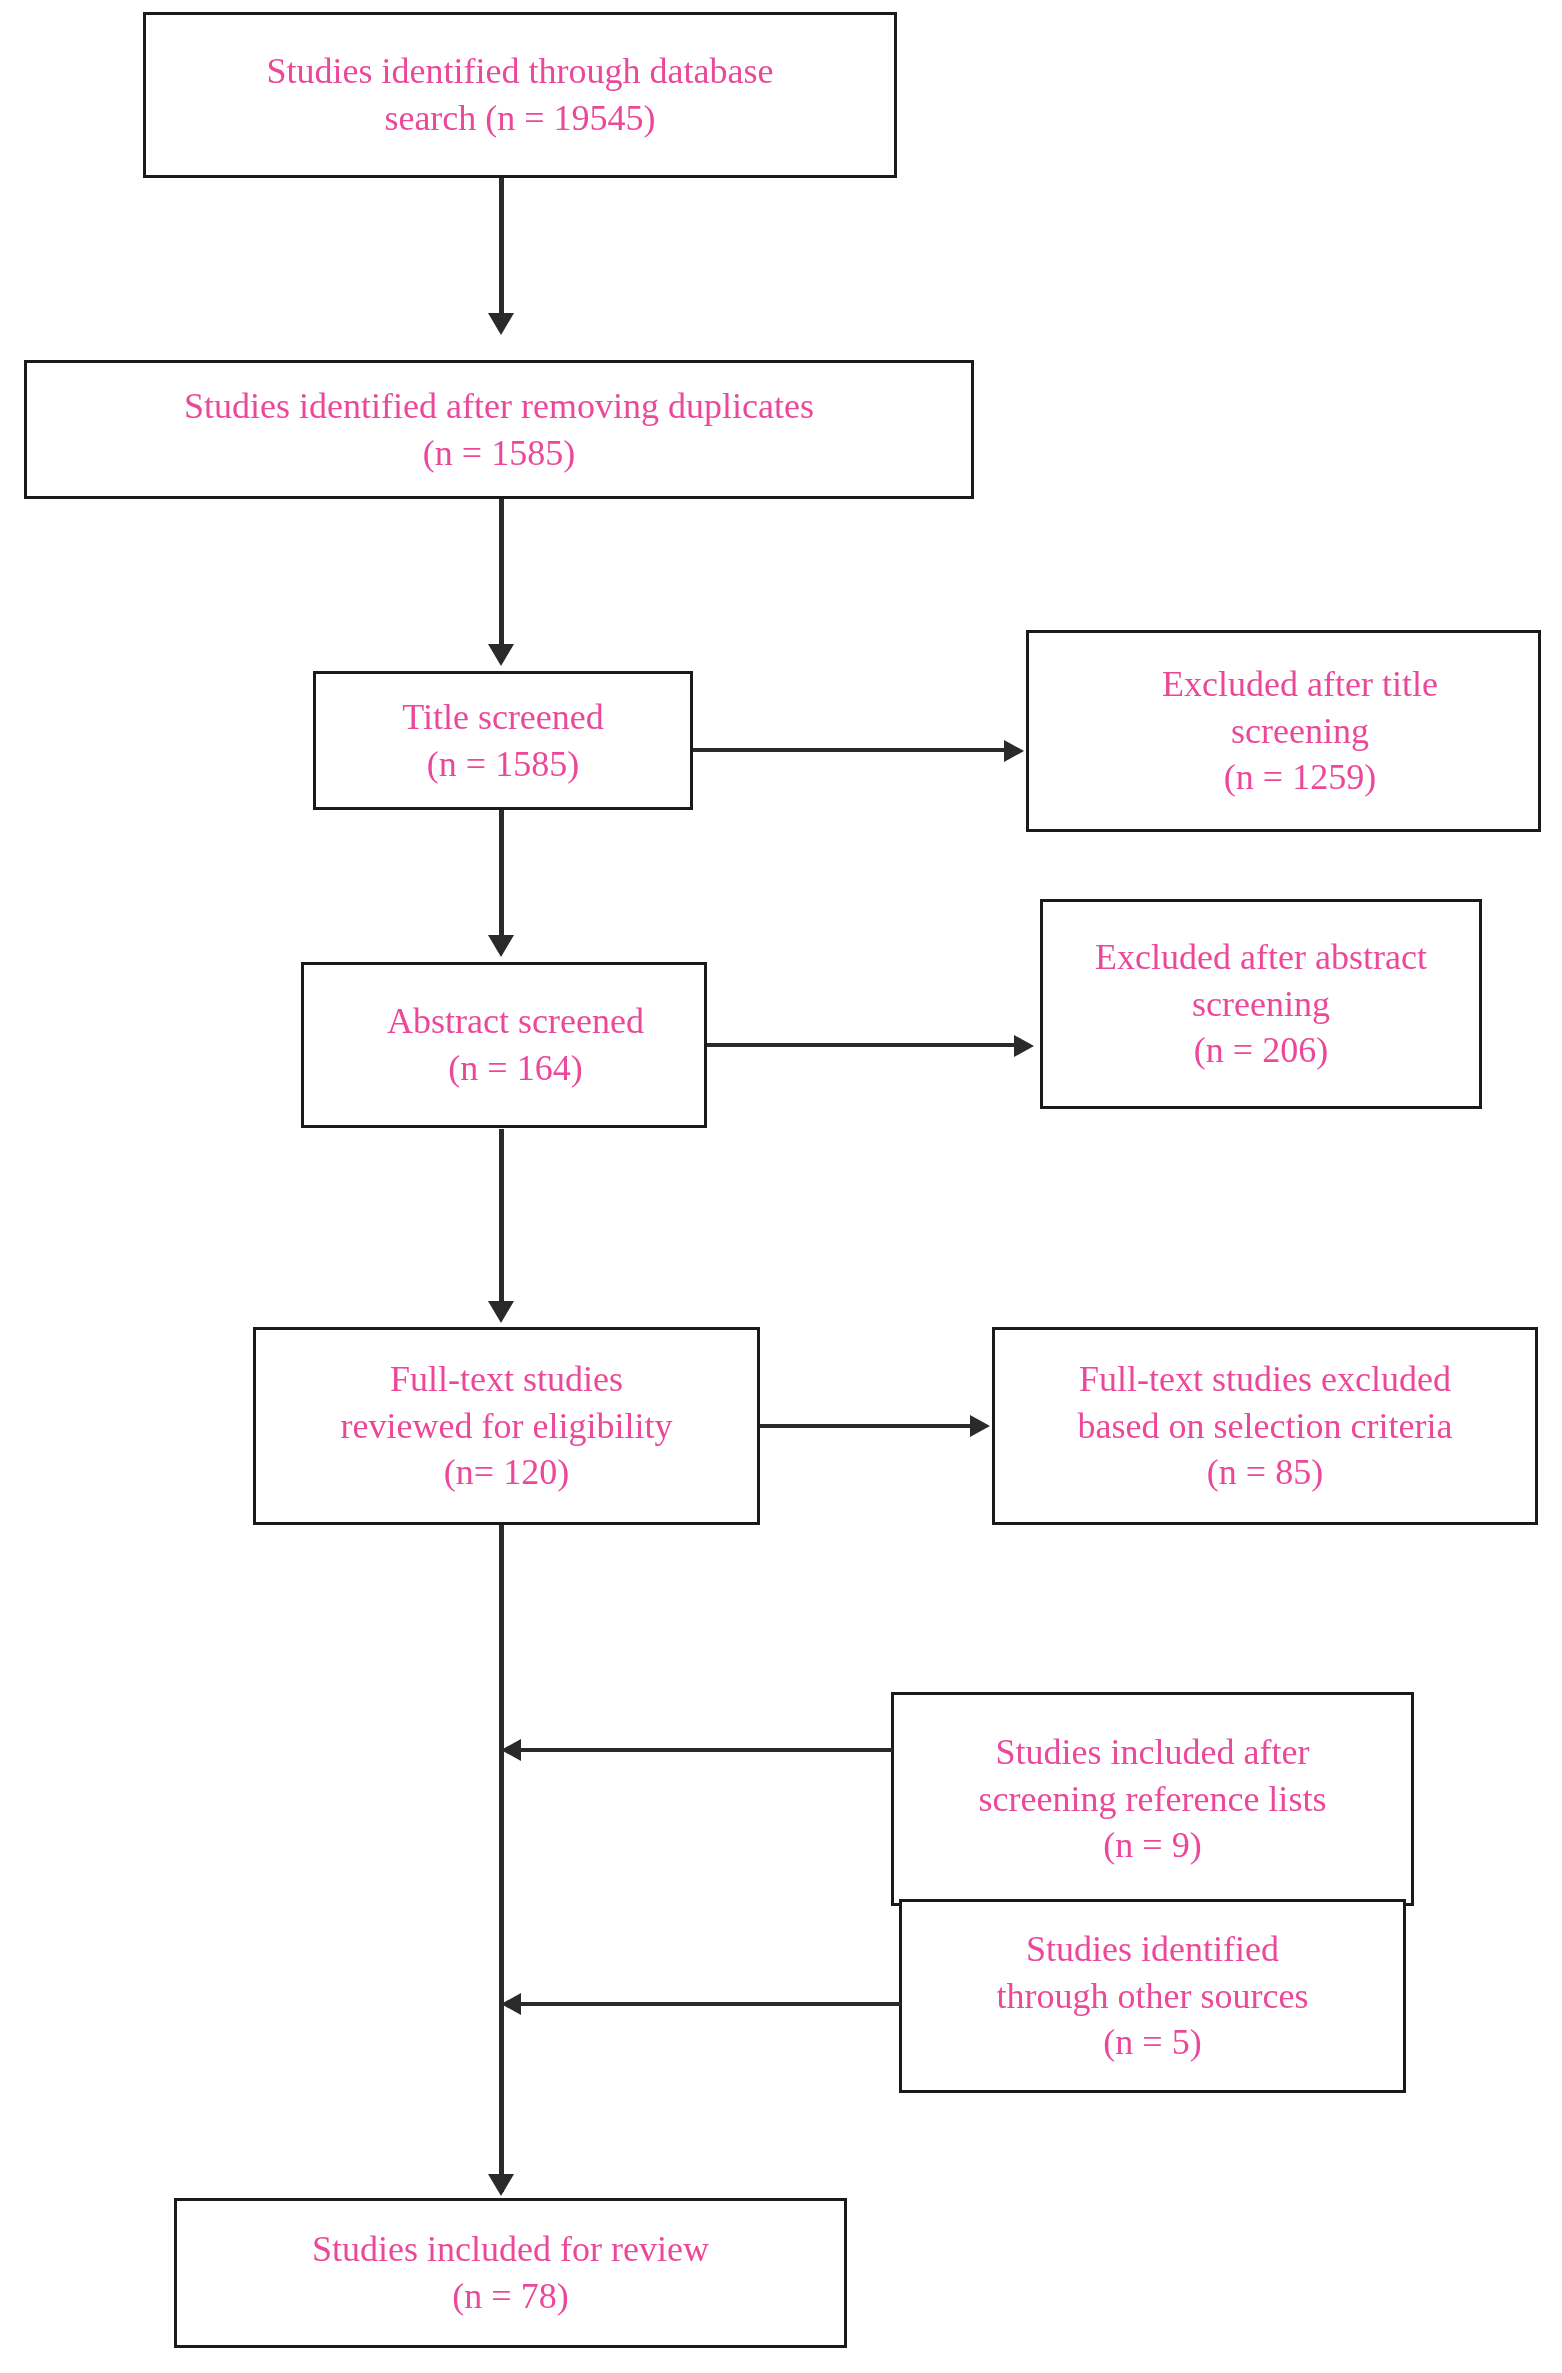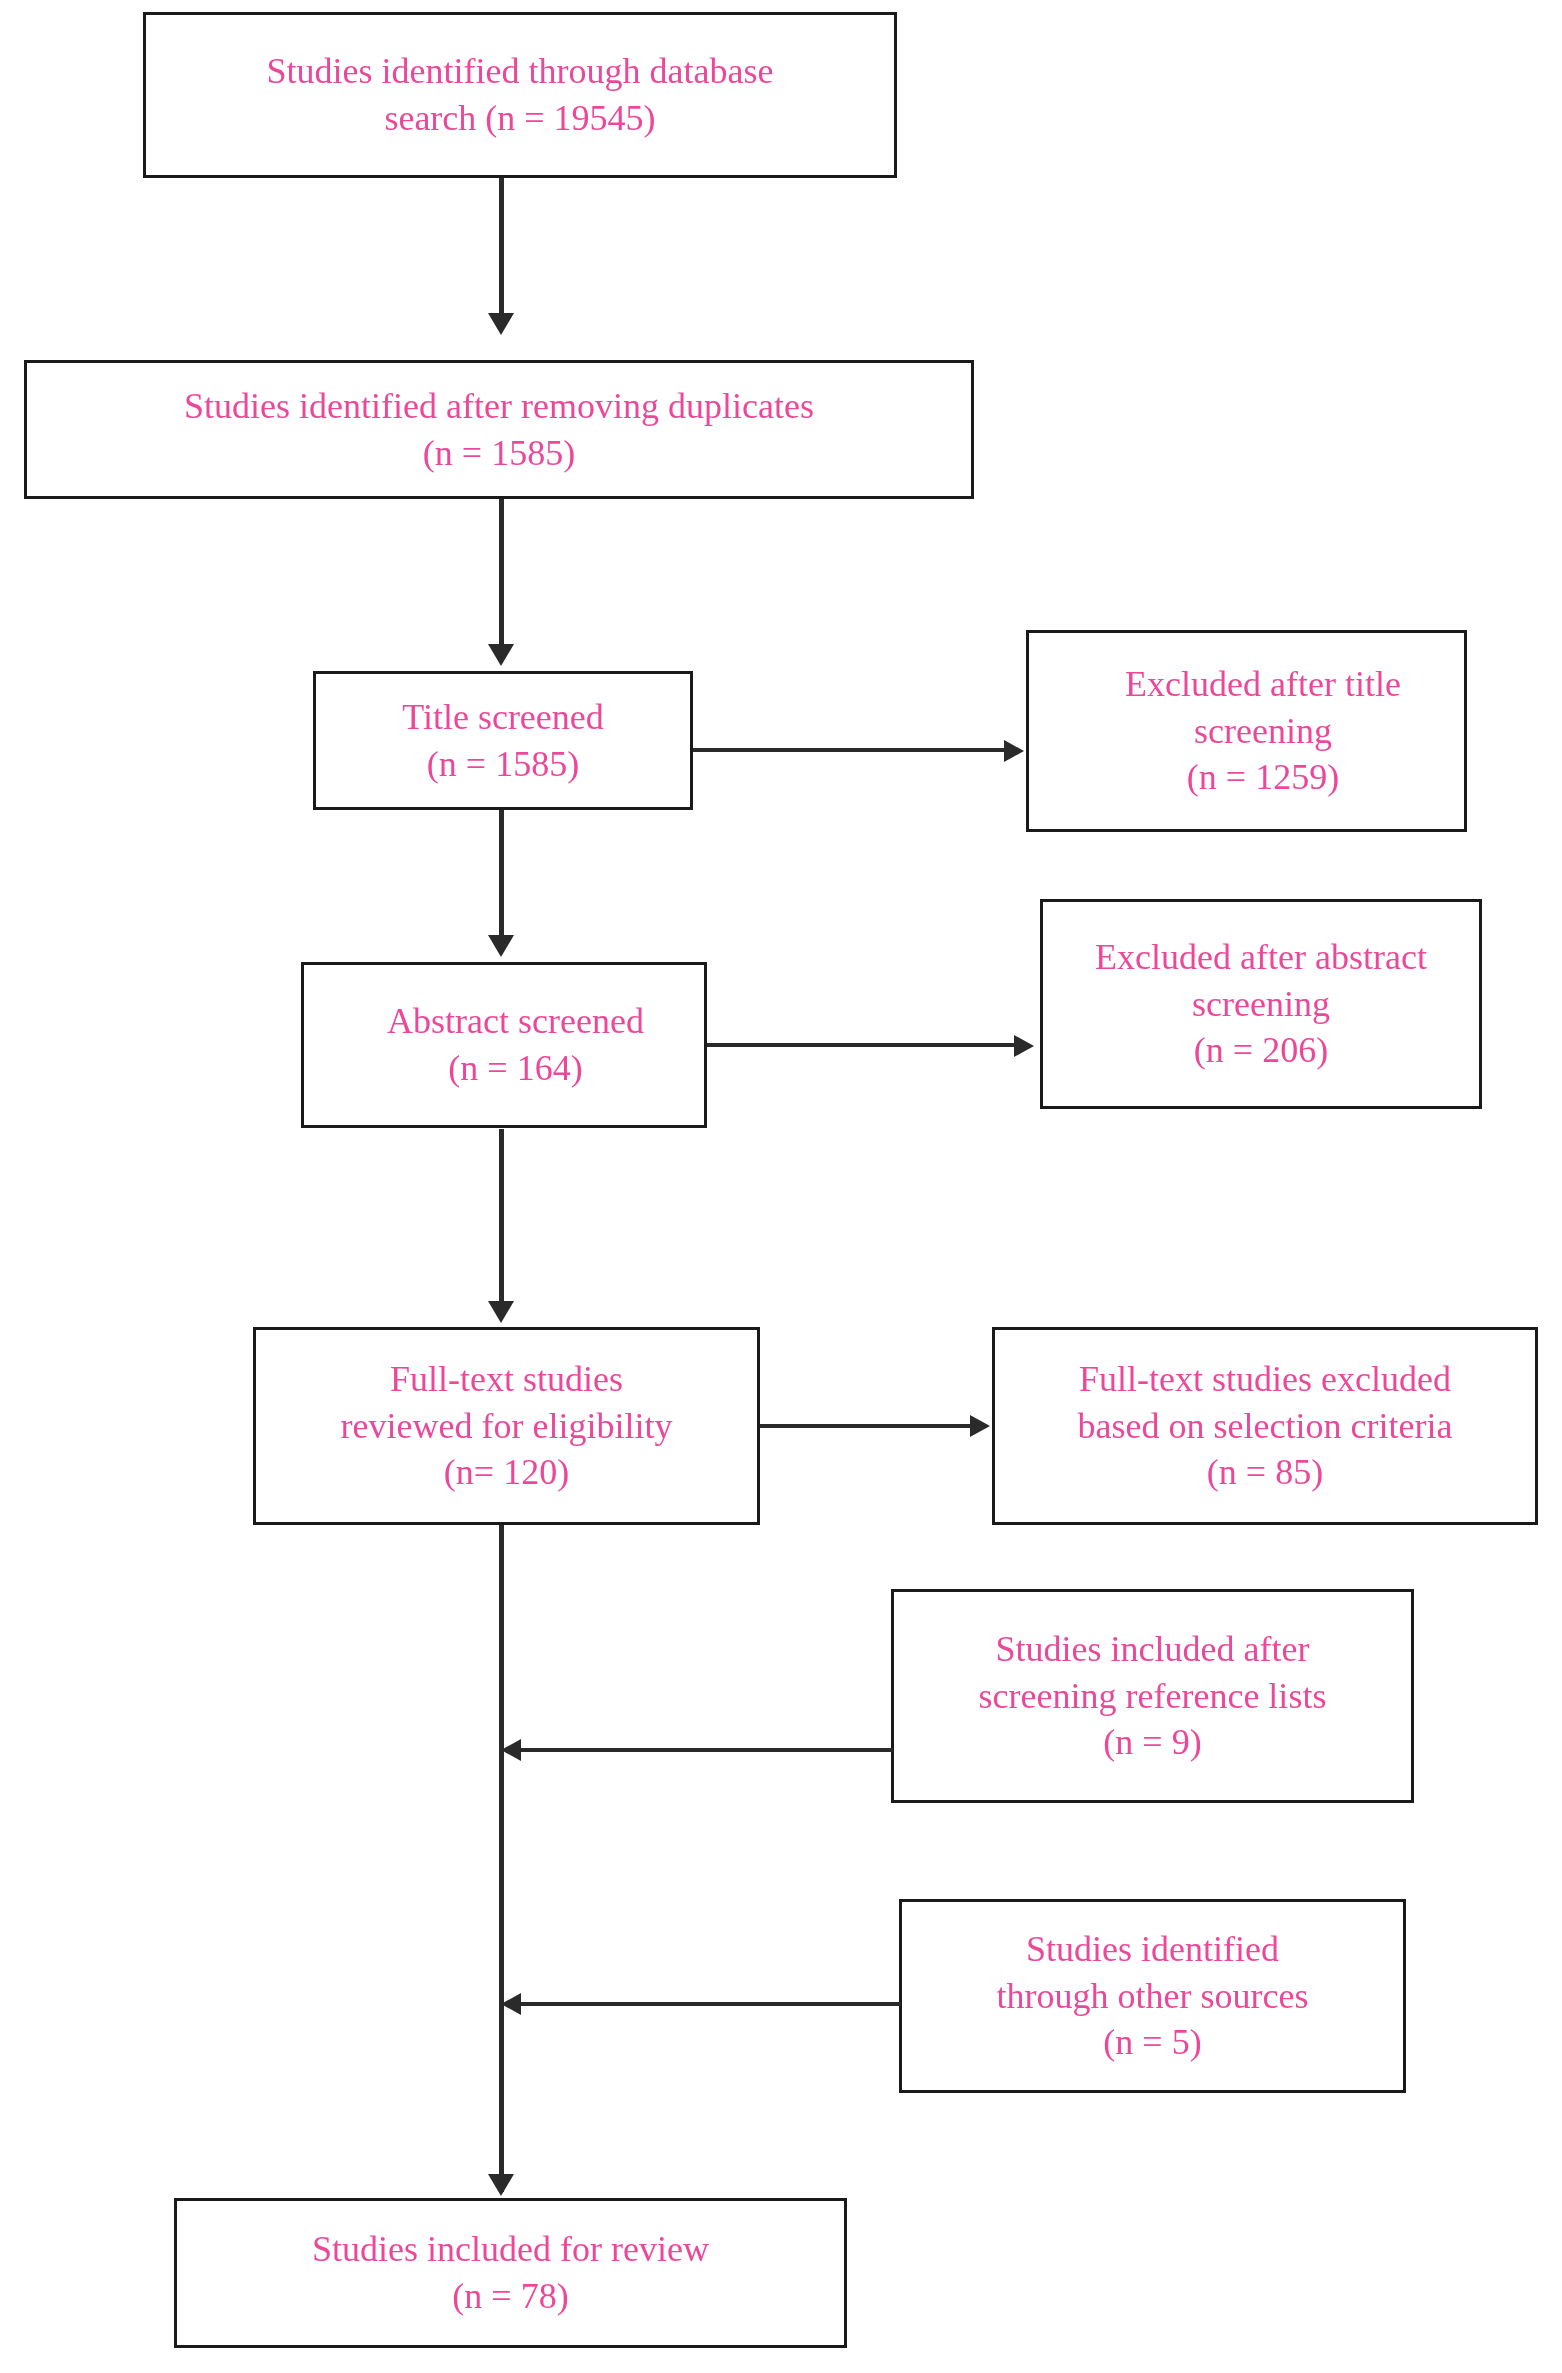--- a/index.html
+++ b/index.html
@@ -93,21 +93,21 @@
   <div class="arrow-down" style="left:488px; top:644px;"></div>
 
   <div class="node" style="left:313px; top:671px; width:380px; height:139px;">
     <span class="ln">Title screened</span>
     <span class="ln">(n = 1585)</span>
   </div>
 
   <div class="hline" style="left:693px; top:748px; width:313px;"></div>
   <div class="arrow-right" style="left:1004px; top:740px;"></div>
 
-  <div class="node" style="left:1026px; top:630px; width:441px; height:202px;padding-left:43px;">
+  <div class="node" style="left:1026px; top:630px; width:515px; height:202px;padding-left:43px;">
     <span class="ln">Excluded after title</span>
     <span class="ln">screening</span>
     <span class="ln">(n = 1259)</span>
   </div>
 
   <div class="vline" style="left:499px; top:810px; height:127px;"></div>
   <div class="arrow-down" style="left:488px; top:935px;"></div>
 
   <div class="node" style="left:301px; top:962px; width:406px; height:166px;padding-left:33px;">
     <span class="ln">Abstract screened</span>
@@ -137,21 +137,21 @@
 
   <div class="node" style="left:992px; top:1327px; width:546px; height:198px;">
     <span class="ln">Full-text studies excluded</span>
     <span class="ln">based on selection criteria</span>
     <span class="ln">(n = 85)</span>
   </div>
 
   <div class="vline" style="left:499px; top:1525px; height:667px;"></div>
   <div class="arrow-down" style="left:488px; top:2174px;"></div>
 
-  <div class="node" style="left:891px; top:1589px; width:523px; height:214px;">
+  <div class="node" style="left:891px; top:1692px; width:523px; height:214px;">
     <span class="ln">Studies included after</span>
     <span class="ln">screening reference lists</span>
     <span class="ln">(n = 9)</span>
   </div>
 
   <div class="hline" style="left:519px; top:1748px; width:374px;"></div>
   <div class="arrow-left" style="left:501px; top:1739px;"></div>
 
   <div class="node" style="left:899px; top:1899px; width:507px; height:194px;">
     <span class="ln">Studies identified</span>

